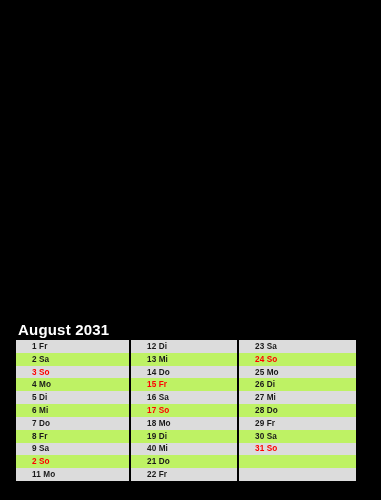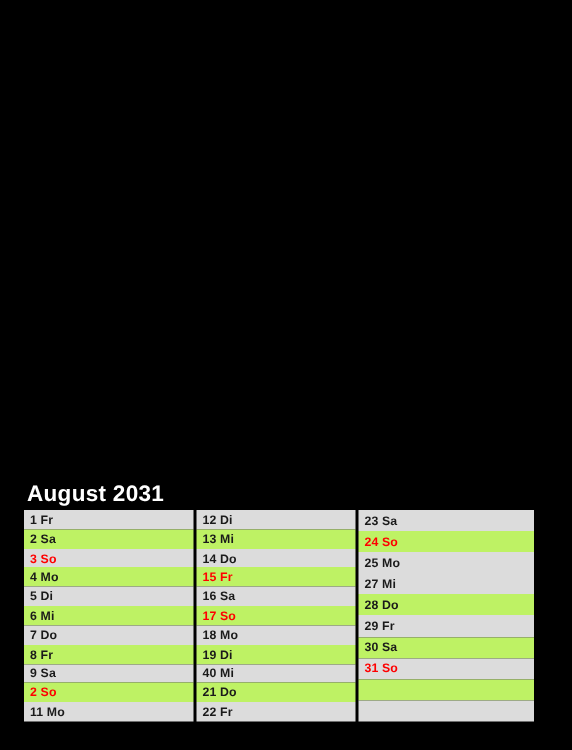--- a/index.html
+++ b/index.html
@@ -54,21 +54,21 @@
   }
   .day-column.col-1 { width: 113px; }
   .day-column.col-2 { width: 106px; }
   .day-column.col-3 { width: 117px; }
 
   .day-cell {
     flex: 1 1 0;
     min-height: 0;
     display: flex;
     align-items: center;
-    padding-left: 4px;
+    padding-left: 16px;
     box-sizing: border-box;
     font-size: 8.2px;
     font-weight: bold;
     color: #1a1a1a;
     letter-spacing: 0.1px;
     white-space: nowrap;
     overflow: hidden;
   }
   .day-cell.shade-light { background: #dcdcdc; }
   .day-cell.shade-dark  { background: #bef264; }
@@ -106,20 +106,21 @@
         <div class="day-cell shade-light">18 Mo</div>
         <div class="day-cell shade-dark">19 Di</div>
         <div class="day-cell shade-light">40 Mi</div>
         <div class="day-cell shade-dark">21 Do</div>
         <div class="day-cell shade-light">22 Fr</div>
       </div>
       <div class="day-column col-3">
         <div class="day-cell shade-light">23 Sa</div>
         <div class="day-cell shade-dark weekend">24 So</div>
         <div class="day-cell shade-light">25 Mo</div>
+        <div class="day-cell shade-dark">26 Di</div>
         <div class="day-cell shade-light">27 Mi</div>
         <div class="day-cell shade-dark">28 Do</div>
         <div class="day-cell shade-light">29 Fr</div>
         <div class="day-cell shade-dark">30 Sa</div>
         <div class="day-cell shade-light weekend">31 So</div>
         <div class="day-cell shade-dark empty"></div>
         <div class="day-cell shade-light empty"></div>
       </div>
     </div>
 

